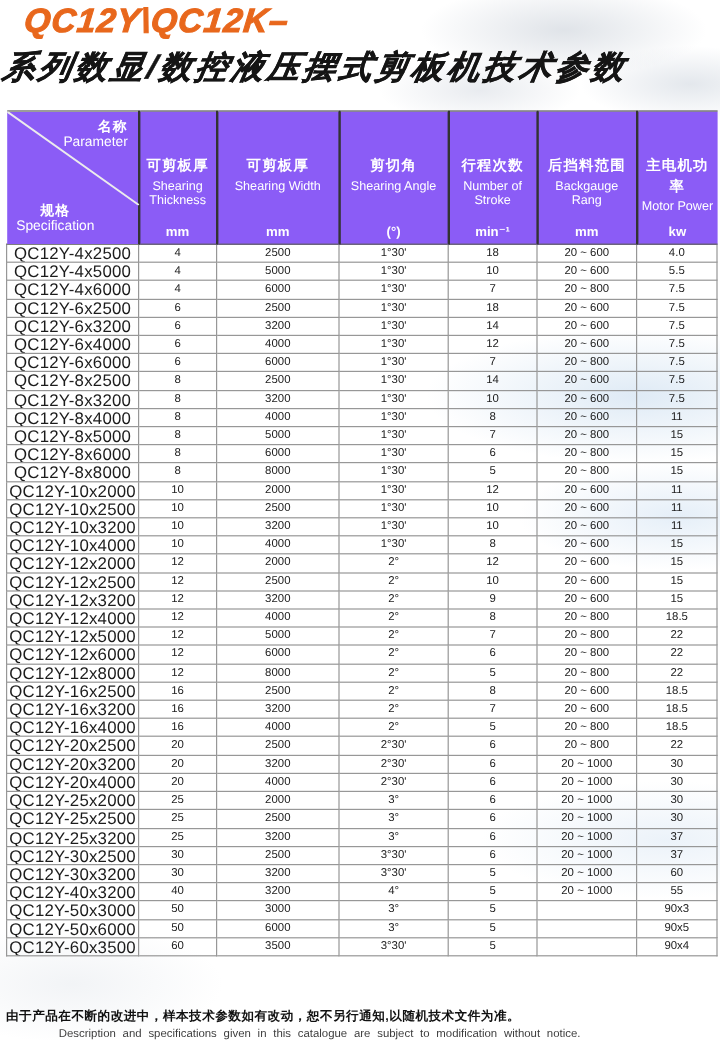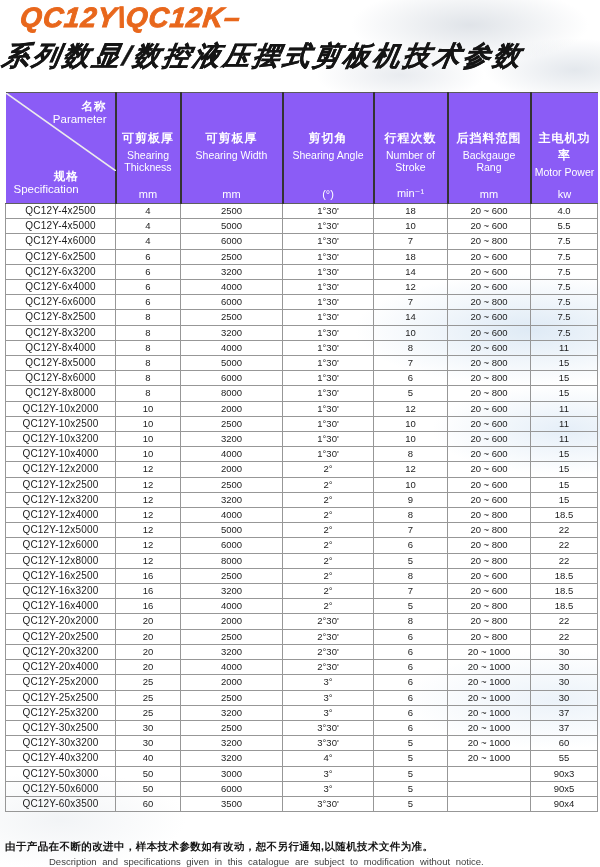--- a/index.html
+++ b/index.html
@@ -55,41 +55,41 @@
     border-bottom:1px solid #5f5f5f;
     font-weight:normal;
   }
   thead th + th{border-left:2px solid #333333;}
   .hcell{
     height:70px;padding:5px 1px 3px 1px;
     display:flex;flex-direction:column;align-items:center;justify-content:space-between;margin-top:32px;
   }
   .h-zh{font-size:12px;font-weight:bold;letter-spacing:1px;}
   .h-en{font-size:10.5px;line-height:11.5px;text-align:center;flex:1;padding-top:3px;}
-  .h-unit{font-size:11px;font-weight:normal;}
+  .h-unit{font-size:11px;font-weight:bold;}
   th.corner{position:relative;}
   th.corner svg{position:absolute;left:0;top:0;}
   .corner-name{
     position:absolute;top:7px;right:8px;text-align:right;
     font-size:11.5px;line-height:13px;
   }
   .corner-name .zh{font-weight:bold;letter-spacing:1px;}
   .corner-spec{
-    position:absolute;bottom:7px;left:8px;text-align:right;
+    position:absolute;bottom:7px;left:8px;text-align:center;
     font-size:11.5px;line-height:13px;
   }
   .corner-spec .zh{font-weight:bold;letter-spacing:1px;}
   tbody td{
     height:14.2px;line-height:14.2px;padding:0;
     font-size:9.5px;color:#1c1c1c;text-align:center;
     border:1px solid #979797;
     white-space:nowrap;overflow:hidden;
     background:transparent;
   }
-  tbody td:first-child{font-size:10px;letter-spacing:0.2px;}
+  tbody td:first-child{font-size:14px;letter-spacing:0.2px;}
   .footer{position:absolute;left:5px;top:840px;z-index:1;width:570px;}
   .footer-zh{
     margin:0;font-size:10.5px;font-weight:bold;color:#111111;letter-spacing:0.4px;
   }
   .footer-en{
     margin:2px 0 0 0;font-size:9.5px;color:#3d3d3d;word-spacing:3px;padding-left:44px;
   }
 </style>
 </head>
 <body>
@@ -407,29 +407,20 @@
         <tr>
           <td>QC12Y-16x4000</td>
           <td>16</td>
           <td>4000</td>
           <td>2°</td>
           <td>5</td>
           <td>20 ~ 800</td>
           <td>18.5</td>
         </tr>
         <tr>
-          <td>QC12Y-20x2000</td>
-          <td>20</td>
-          <td>2000</td>
-          <td>2°30'</td>
-          <td>8</td>
-          <td>20 ~ 800</td>
-          <td>22</td>
-        </tr>
-        <tr>
           <td>QC12Y-20x2500</td>
           <td>20</td>
           <td>2500</td>
           <td>2°30'</td>
           <td>6</td>
           <td>20 ~ 800</td>
           <td>22</td>
         </tr>
         <tr>
           <td>QC12Y-20x3200</td>

